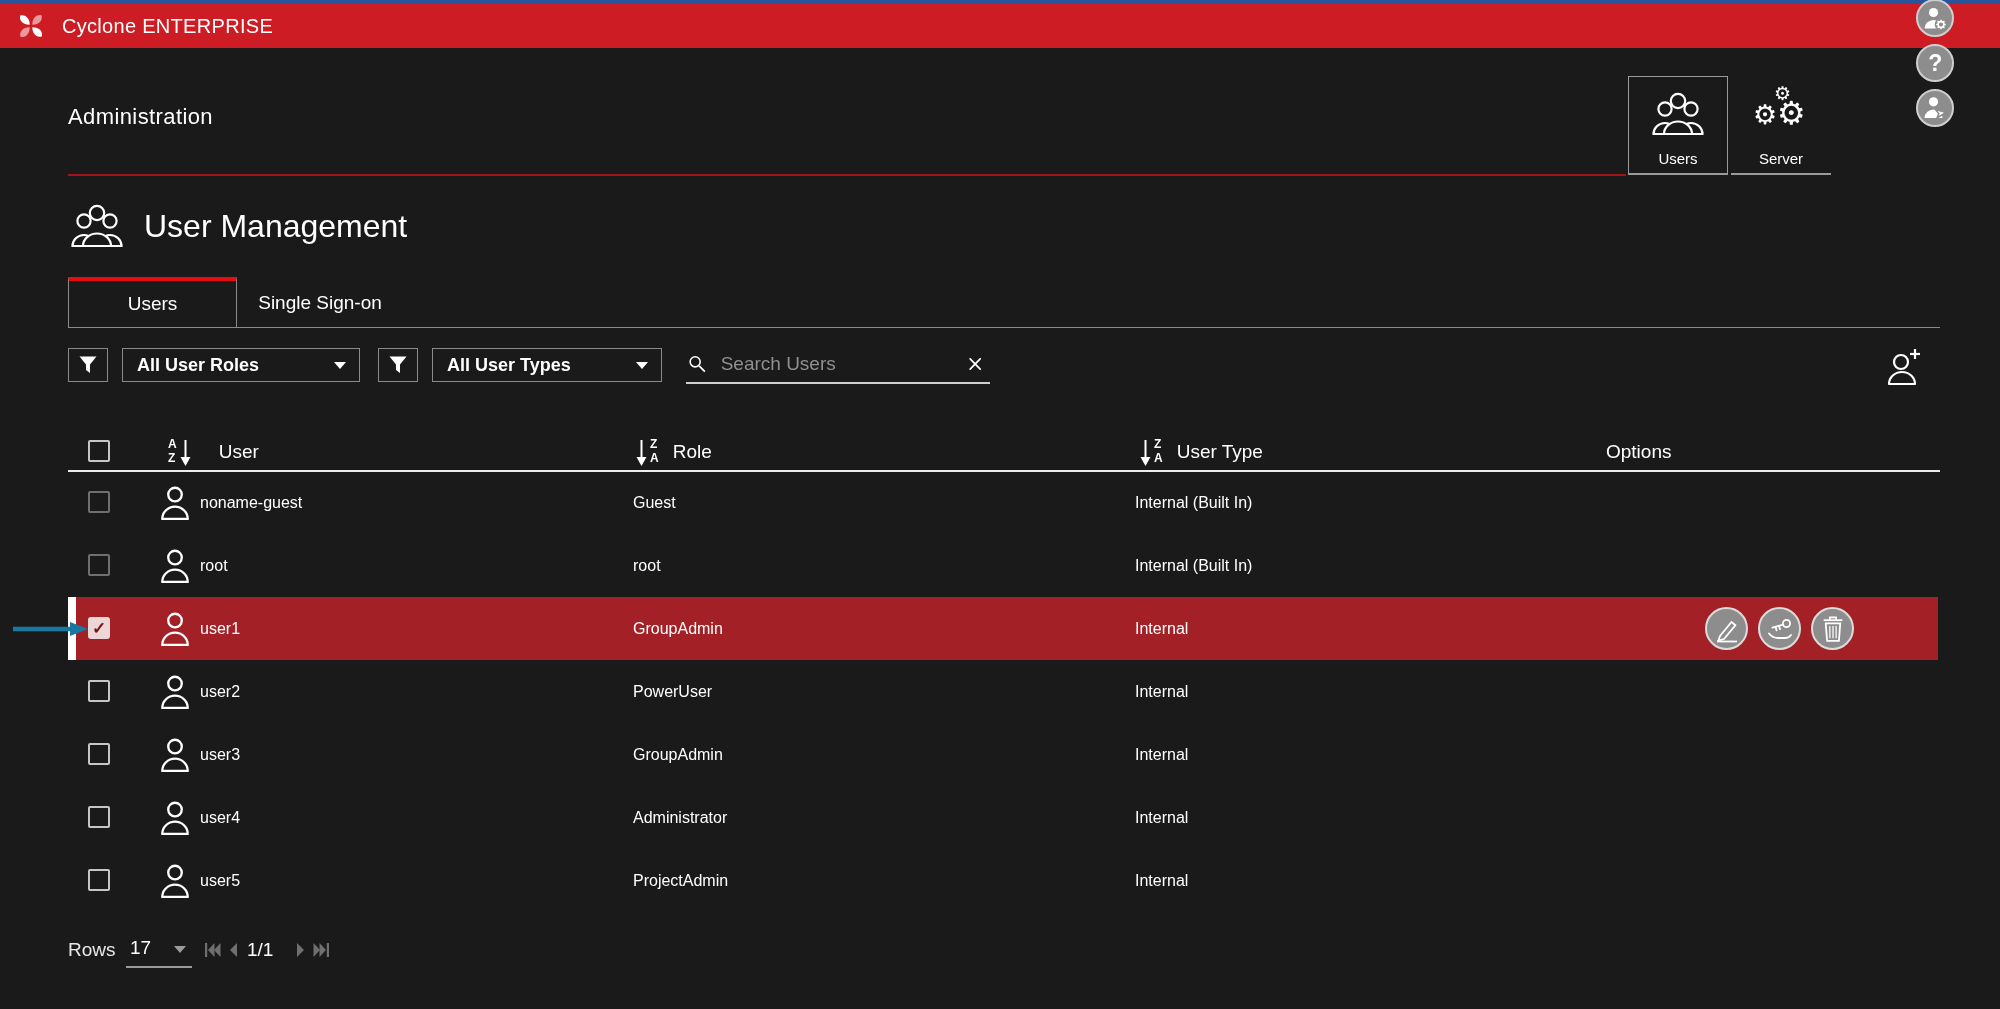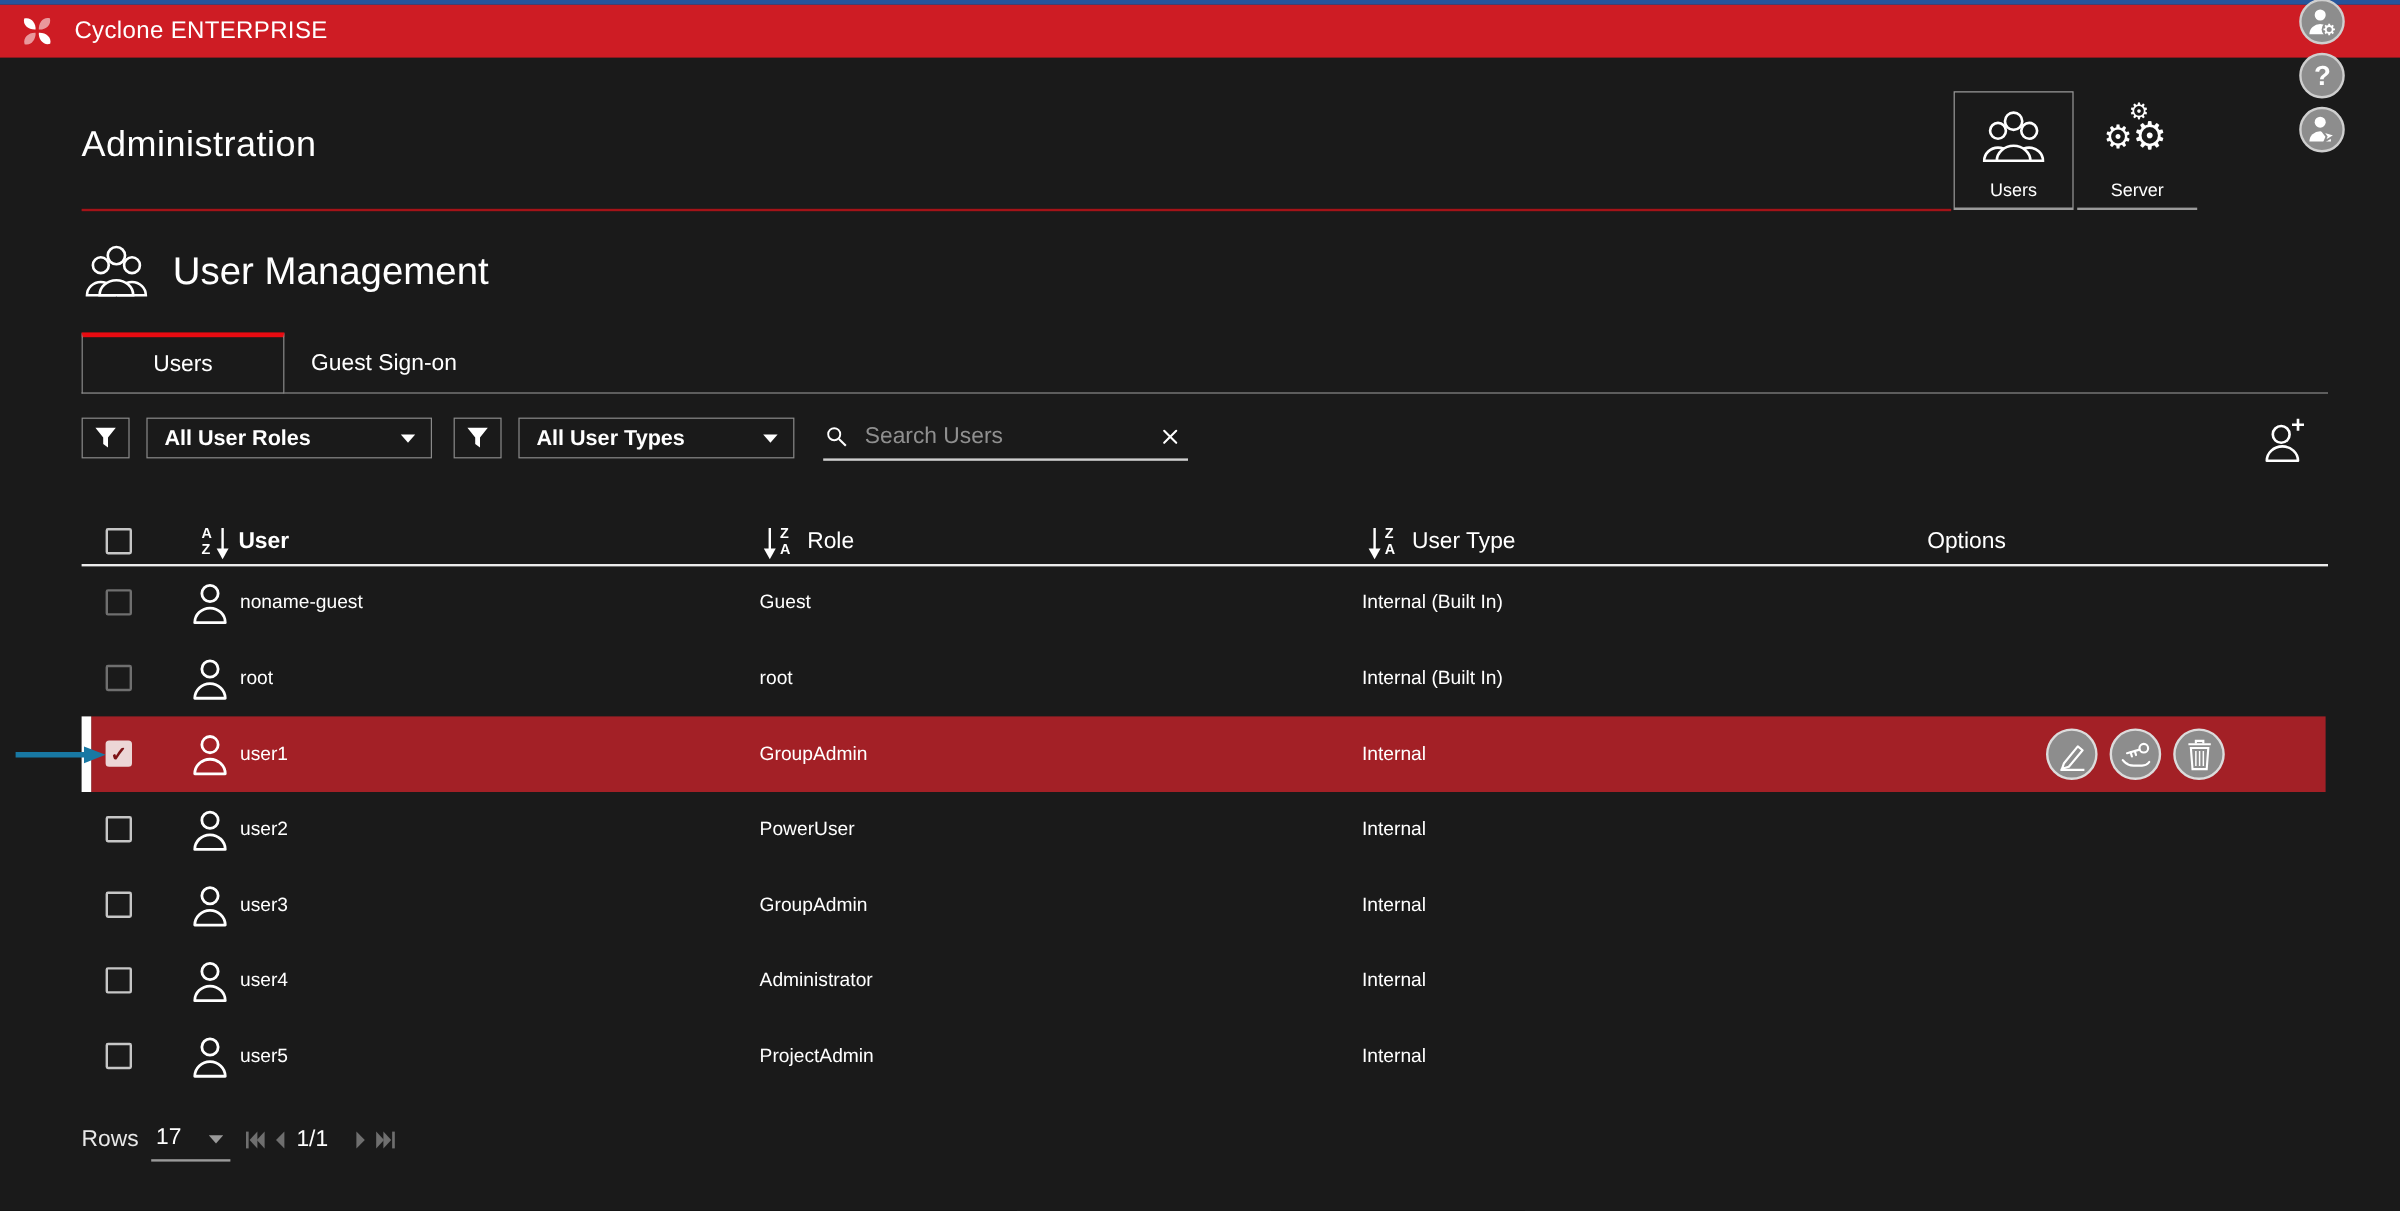--- a/index.html
+++ b/index.html
@@ -13,21 +13,21 @@
   .logo{margin-left:14px;}
   .brand{margin-left:14px;font-size:20px;letter-spacing:.3px;}
   .header-right{margin-left:auto;margin-right:10px;display:flex;align-items:center;gap:7px;flex-direction:column;}
   .greeting{font-size:19px;margin-right:8px;}
   .hbtn{width:38px;height:38px;border-radius:50%;background:#8d8d8d;border:2px solid #cfcfcf;
         box-sizing:border-box;display:flex;align-items:center;justify-content:center;position:relative;}
   .apps-grid{display:grid;grid-template-columns:11px 11px;grid-template-rows:11px 11px;gap:3px;}
   .apps-grid i{background:#fff;border-radius:1px;}
   .qmark{font-size:23px;font-weight:bold;color:#fff;line-height:1;}
   
-  .page-title{position:absolute;left:68px;top:104px;font-size:30px;font-weight:400;letter-spacing:.4px;}
+  .page-title{position:absolute;left:68px;top:104px;font-size:22px;font-weight:400;letter-spacing:.4px;}
   .red-divider{position:absolute;left:68px;top:174px;width:1558px;height:2px;background:#a31318;}
   .top-nav{position:absolute;left:1628px;top:76px;display:flex;}
   .nav-item{width:100px;height:99px;box-sizing:border-box;margin-right:3px;display:flex;flex-direction:column;
             align-items:center;justify-content:flex-end;border-bottom:2px solid #9a9a9a;cursor:pointer;}
   .nav-item .nav-ico{flex:1;display:flex;align-items:center;justify-content:center;}
   .nav-item .nav-label{font-size:15px;margin-bottom:6px;}
   .nav-item.active{border:1px solid #9a9a9a;border-bottom:2px solid #9a9a9a;}
   .gearbox{position:relative;width:54px;height:50px;font-family:"DejaVu Sans",sans-serif;color:#fff;}
   .gearbox span{position:absolute;line-height:1;}
   .gear-sm{left:20px;top:-4px;font-size:19px;}
@@ -195,21 +195,21 @@
       </g>
     </svg>
     <div class="section-title">User Management</div>
   </div>
 
   <div class="tab-line"></div>
   <div class="tab active">
     <span>Users</span>
   </div>
   <div class="tab plain">
-    <span>Guest Sign-on</span>
+    <span>Single Sign-on</span>
   </div>
 
   <div class="filter-btn" style="left:68px;">
     <svg width="20" height="20" viewBox="0 0 20 20">
       <path d="M1.5 1.5 H18.5 L12 9.5 V18 L8 15 V9.5 Z" fill="#fff"></path>
     </svg>
   </div>
   <div class="select" style="left:122px;width:238px;">
     <span>All User Roles</span>
     <span class="caret"></span>
@@ -255,21 +255,21 @@
       <span class="sort-ico">
         <span class="sort-letters">
             <span>A</span>
             <span>Z</span>
           </span>
         <svg width="11" height="30" viewBox="0 0 11 30">
             <line x1="5.5" y1="3" x2="5.5" y2="22" stroke="#fff" stroke-width="2"></line>
             <polygon points="0.5,20 10.5,20 5.5,29" fill="#fff"></polygon>
           </svg>
       </span>
-      <span style="margin-left:8px;font-weight:bold;">User</span>
+      <span style="margin-left:28px;">User</span>
     </div>
     <div class="th" style="left:636px;">
       <span class="sort-ico">
         <svg width="11" height="30" viewBox="0 0 11 30">
             <line x1="5.5" y1="3" x2="5.5" y2="22" stroke="#fff" stroke-width="2"></line>
             <polygon points="0.5,20 10.5,20 5.5,29" fill="#fff"></polygon>
           </svg>
         <span class="sort-letters">
             <span>Z</span>
             <span>A</span>

